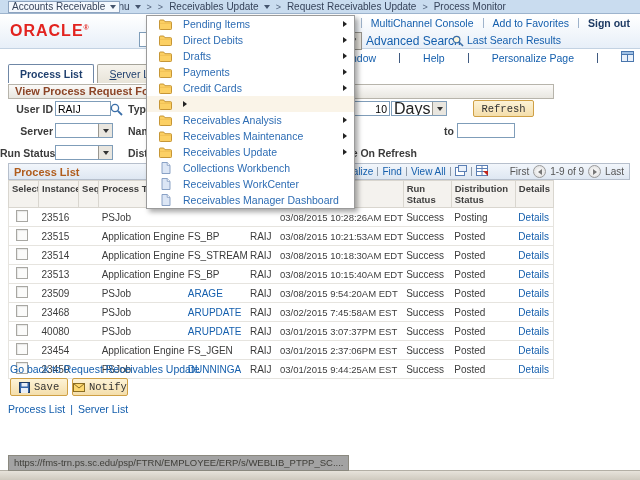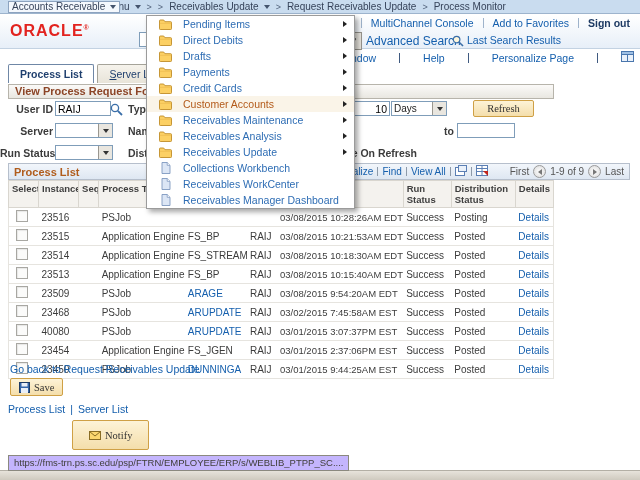--- a/index.html
+++ b/index.html
@@ -48,26 +48,26 @@
   
   .gbox{position:absolute;left:8px;top:84px;width:546px;height:15px;
         background:linear-gradient(#fbfaf8,#e9e7e1);border:1px solid #b7b4ab;box-sizing:border-box;
         font-size:11px;font-weight:bold;color:#8c4527;line-height:13px;padding-left:6px;}
 
   
   .flabel{position:absolute;font-size:10.5px;font-weight:bold;color:#3b3b3b;line-height:15px;white-space:nowrap;}
   .r{text-align:right;}
   .fin{position:absolute;height:13px;border:1px solid #7f9db9;font-size:10.5px;padding:0 2px;background:#fff;box-sizing:content-box;}
   .sel{position:absolute;height:15px;border:1px solid #7f9db9;background:#fff;display:flex;box-sizing:border-box;cursor:pointer;}
-  .sel .st{flex:1;font-size:10px;line-height:13px;padding-left:2px;color:#222;overflow:hidden;}
+  .sel .st{flex:1;font-size:16px;line-height:13px;padding-left:2px;color:#222;overflow:hidden;}
   .sel .sb{width:13px;background:#e9e6df;border-left:1px solid #9a978f;display:flex;align-items:center;justify-content:center;}
   .sel .sb i{width:0;height:0;border-left:3px solid transparent;border-right:3px solid transparent;border-top:4px solid #333;}
   .btn{position:absolute;border:1px solid #cfa045;background:linear-gradient(#fdf3d7,#f4deab);
        border-radius:2px;font-size:10.5px;color:#333;display:flex;align-items:center;justify-content:center;
-       gap:4px;cursor:pointer;font-family:Liberation Serif, serif;}
+       gap:4px;cursor:pointer;font-family:Liberation Mono, monospace;}
 
   
   .gridbar{position:absolute;left:8px;top:163px;width:622px;height:17px;box-sizing:border-box;
            background:linear-gradient(#f2f6fb,#dee7f2);border:1px solid #b6bfcc;
            display:flex;align-items:center;justify-content:space-between;padding:0 5px;}
   .gridtitle{font-size:11px;font-weight:bold;color:#b05c1c;}
   .gtools{display:flex;align-items:center;gap:4px;font-size:10px;color:#555;}
   .gtools a{color:#155fad;text-decoration:none;cursor:pointer;}
   .gsep{width:1px;height:9px;background:#8d9aa9;}
   .pgbtn{width:11px;height:11px;border-radius:50%;border:1px solid #9a9a9a;background:radial-gradient(#fff,#d9d9d9);
@@ -100,21 +100,21 @@
   .mitem{height:16px;display:flex;align-items:center;padding:0 7px 0 12px;font-size:10.5px;color:#2e6db4;
          gap:11px;cursor:pointer;white-space:nowrap;}
   .mitem .lbl{flex:1;overflow:hidden;}
   .mitem .arrow{width:0;height:0;border-left:4px solid #222;border-top:3px solid transparent;border-bottom:3px solid transparent;}
   .mitem.hl{color:#b35a1a;background:#faf4e8;}
   .micon{display:inline-flex;width:13px;justify-content:center;}
 
   
   .statusstrip{position:absolute;left:0;top:470px;width:640px;height:9px;
                background:linear-gradient(#e7e3db,#cfcabf);border-top:1px solid #b3afa5;}
-  .statusbox{position:absolute;left:8px;top:455px;height:14px;background:#c4b5fd;border:1px solid #8b897f;
+  .statusbox{position:absolute;left:8px;top:455px;height:14px;background:#a3a3a3;border:1px solid #8b897f;
              font-size:9.5px;color:#3f3e39;line-height:14px;padding:0 5px;z-index:110;white-space:nowrap;}
 </style>
 </head>
 <body>
 
 <div class="page">
 
   <div class="crumbbar" id="breadcrumb">
       <span class="crumb">
         <span>Favorites</span>
@@ -413,21 +413,21 @@
   <a class="goback">Go back to Request Receivables Update</a>
 
   <button class="btn" style="left:10px;top:378px;height:18px;padding:0 8px;">
     <svg width="11" height="11" viewBox="0 0 11 11">
         <rect x="0.5" y="0.5" width="10" height="10" fill="#3465a8" stroke="#1d3a63"></rect>
         <rect x="2.5" y="1" width="6" height="3.5" fill="#e9eef6"></rect>
         <rect x="2" y="6" width="7" height="5" fill="#e9eef6"></rect>
       </svg>
     <span>Save</span>
   </button>
-  <button class="btn" style="left:72px;top:378px;height:30px;padding:0 16px;margin-top:42px;">
+  <button class="btn" style="left:72px;top:378px;height:18px;padding:0 0;">
     <svg width="12" height="9" viewBox="0 0 12 9">
         <rect x="0.5" y="0.5" width="11" height="8" fill="#fdd870" stroke="#8a6d24"></rect>
         <path d="M0.5 0.5 L6 5 L11.5 0.5" fill="none" stroke="#8a6d24"></path>
       </svg>
     <span>Notify</span>
   </button>
 
   <div class="botlinks">
     <a>Process List</a>
     <span class="blsep">|</span>
@@ -485,41 +485,40 @@
         <span class="lbl">Credit Cards</span>
         <span class="arrow"></span>
       </div>
       <div class="mitem hl">
         <span class="micon">
           <svg width="13" height="11" viewBox="0 0 13 11">
             <path d="M0.5 3 V1.8 Q0.5 1 1.3 1 h3.4 l1.2 1.7 h5.8 q0.8 0 0.8 0.8 v6.2 q0 0.8-0.8 0.8 H1.3 q-0.8 0-0.8-0.8 Z" fill="#fcd064" stroke="#c08c28" stroke-width="0.9"></path>
             <path d="M0.9 4.4 h11.3" stroke="#efbf55" stroke-width="0.9" fill="none"></path>
           </svg>
         </span>
-        <span class="lbl">Customer Accounts</span>
+        <span class="arrow"></span>
+      </div>
+      <div class="mitem">
+        <span class="micon">
+          <svg width="13" height="11" viewBox="0 0 13 11">
+            <path d="M0.5 3 V1.8 Q0.5 1 1.3 1 h3.4 l1.2 1.7 h5.8 q0.8 0 0.8 0.8 v6.2 q0 0.8-0.8 0.8 H1.3 q-0.8 0-0.8-0.8 Z" fill="#fcd064" stroke="#c08c28" stroke-width="0.9"></path>
+            <path d="M0.9 4.4 h11.3" stroke="#efbf55" stroke-width="0.9" fill="none"></path>
+          </svg>
+        </span>
+        <span class="lbl">Receivables Analysis</span>
         <span class="arrow"></span>
       </div>
       <div class="mitem">
         <span class="micon">
           <svg width="13" height="11" viewBox="0 0 13 11">
             <path d="M0.5 3 V1.8 Q0.5 1 1.3 1 h3.4 l1.2 1.7 h5.8 q0.8 0 0.8 0.8 v6.2 q0 0.8-0.8 0.8 H1.3 q-0.8 0-0.8-0.8 Z" fill="#fcd064" stroke="#c08c28" stroke-width="0.9"></path>
             <path d="M0.9 4.4 h11.3" stroke="#efbf55" stroke-width="0.9" fill="none"></path>
           </svg>
         </span>
         <span class="lbl">Receivables Maintenance</span>
-        <span class="arrow"></span>
-      </div>
-      <div class="mitem">
-        <span class="micon">
-          <svg width="13" height="11" viewBox="0 0 13 11">
-            <path d="M0.5 3 V1.8 Q0.5 1 1.3 1 h3.4 l1.2 1.7 h5.8 q0.8 0 0.8 0.8 v6.2 q0 0.8-0.8 0.8 H1.3 q-0.8 0-0.8-0.8 Z" fill="#fcd064" stroke="#c08c28" stroke-width="0.9"></path>
-            <path d="M0.9 4.4 h11.3" stroke="#efbf55" stroke-width="0.9" fill="none"></path>
-          </svg>
-        </span>
-        <span class="lbl">Receivables Analysis</span>
         <span class="arrow"></span>
       </div>
       <div class="mitem">
         <span class="micon">
           <svg width="13" height="11" viewBox="0 0 13 11">
             <path d="M0.5 3 V1.8 Q0.5 1 1.3 1 h3.4 l1.2 1.7 h5.8 q0.8 0 0.8 0.8 v6.2 q0 0.8-0.8 0.8 H1.3 q-0.8 0-0.8-0.8 Z" fill="#fcd064" stroke="#c08c28" stroke-width="0.9"></path>
             <path d="M0.9 4.4 h11.3" stroke="#efbf55" stroke-width="0.9" fill="none"></path>
           </svg>
         </span>
         <span class="lbl">Receivables Update</span>

